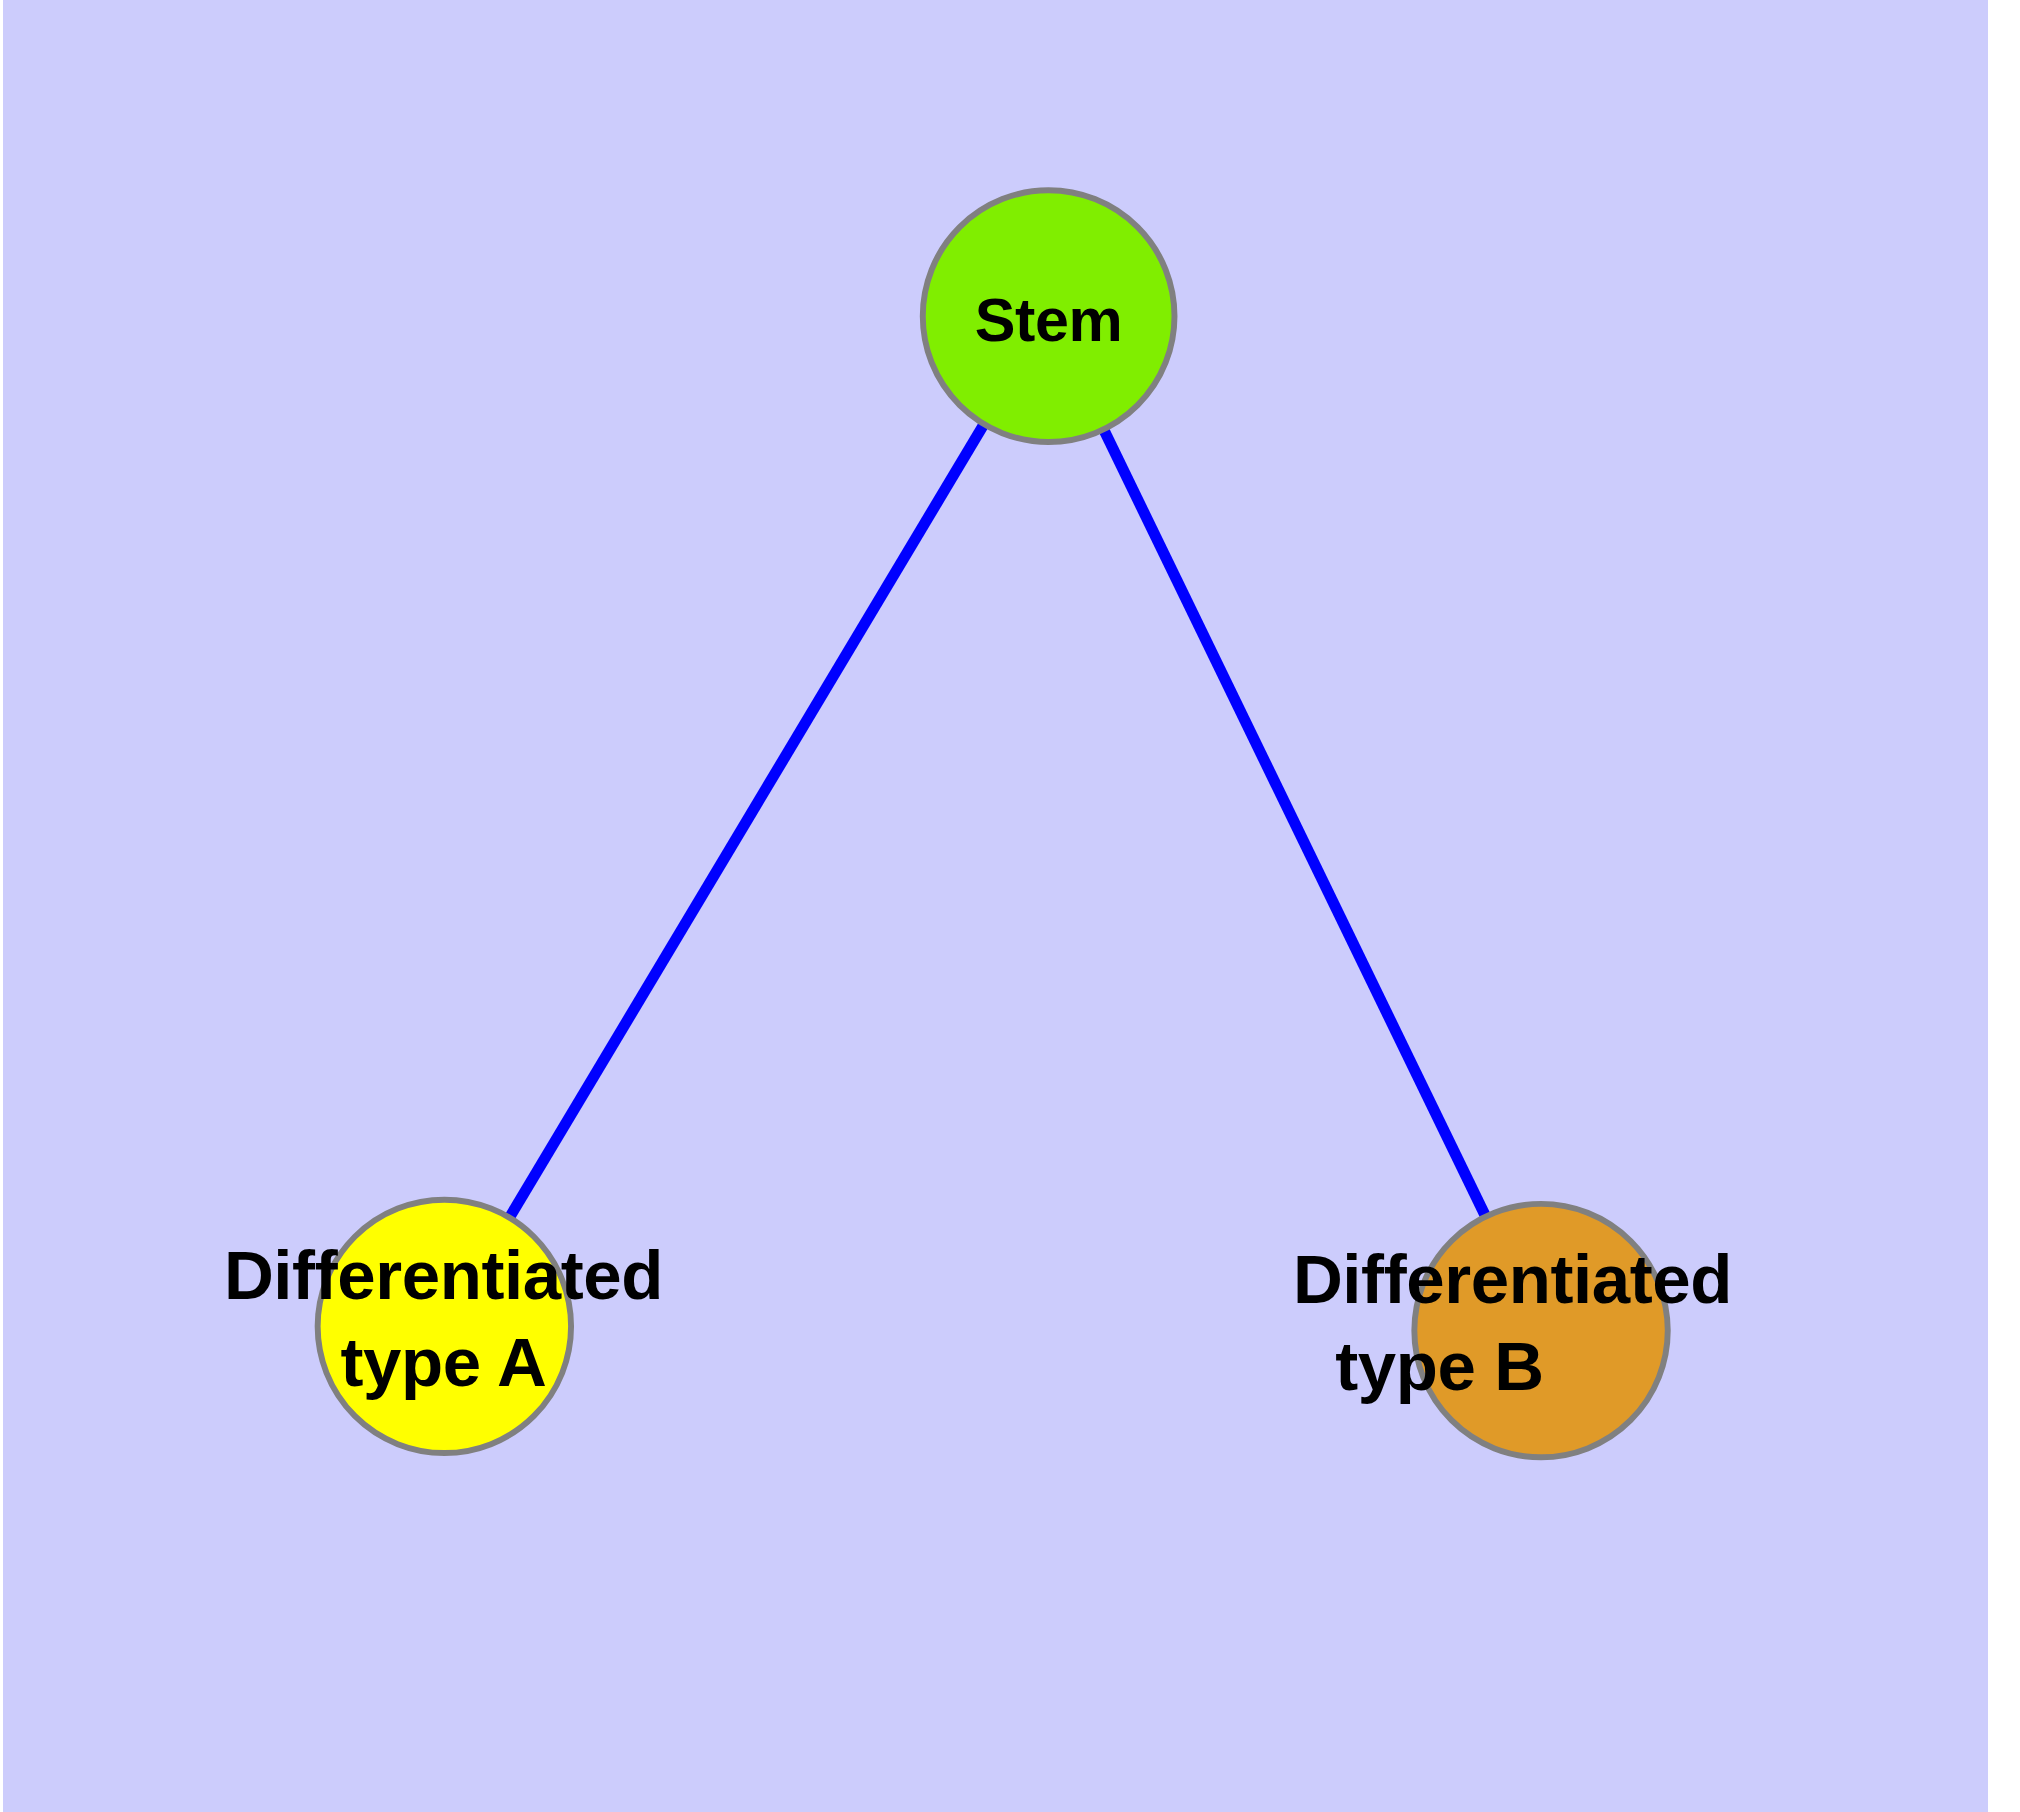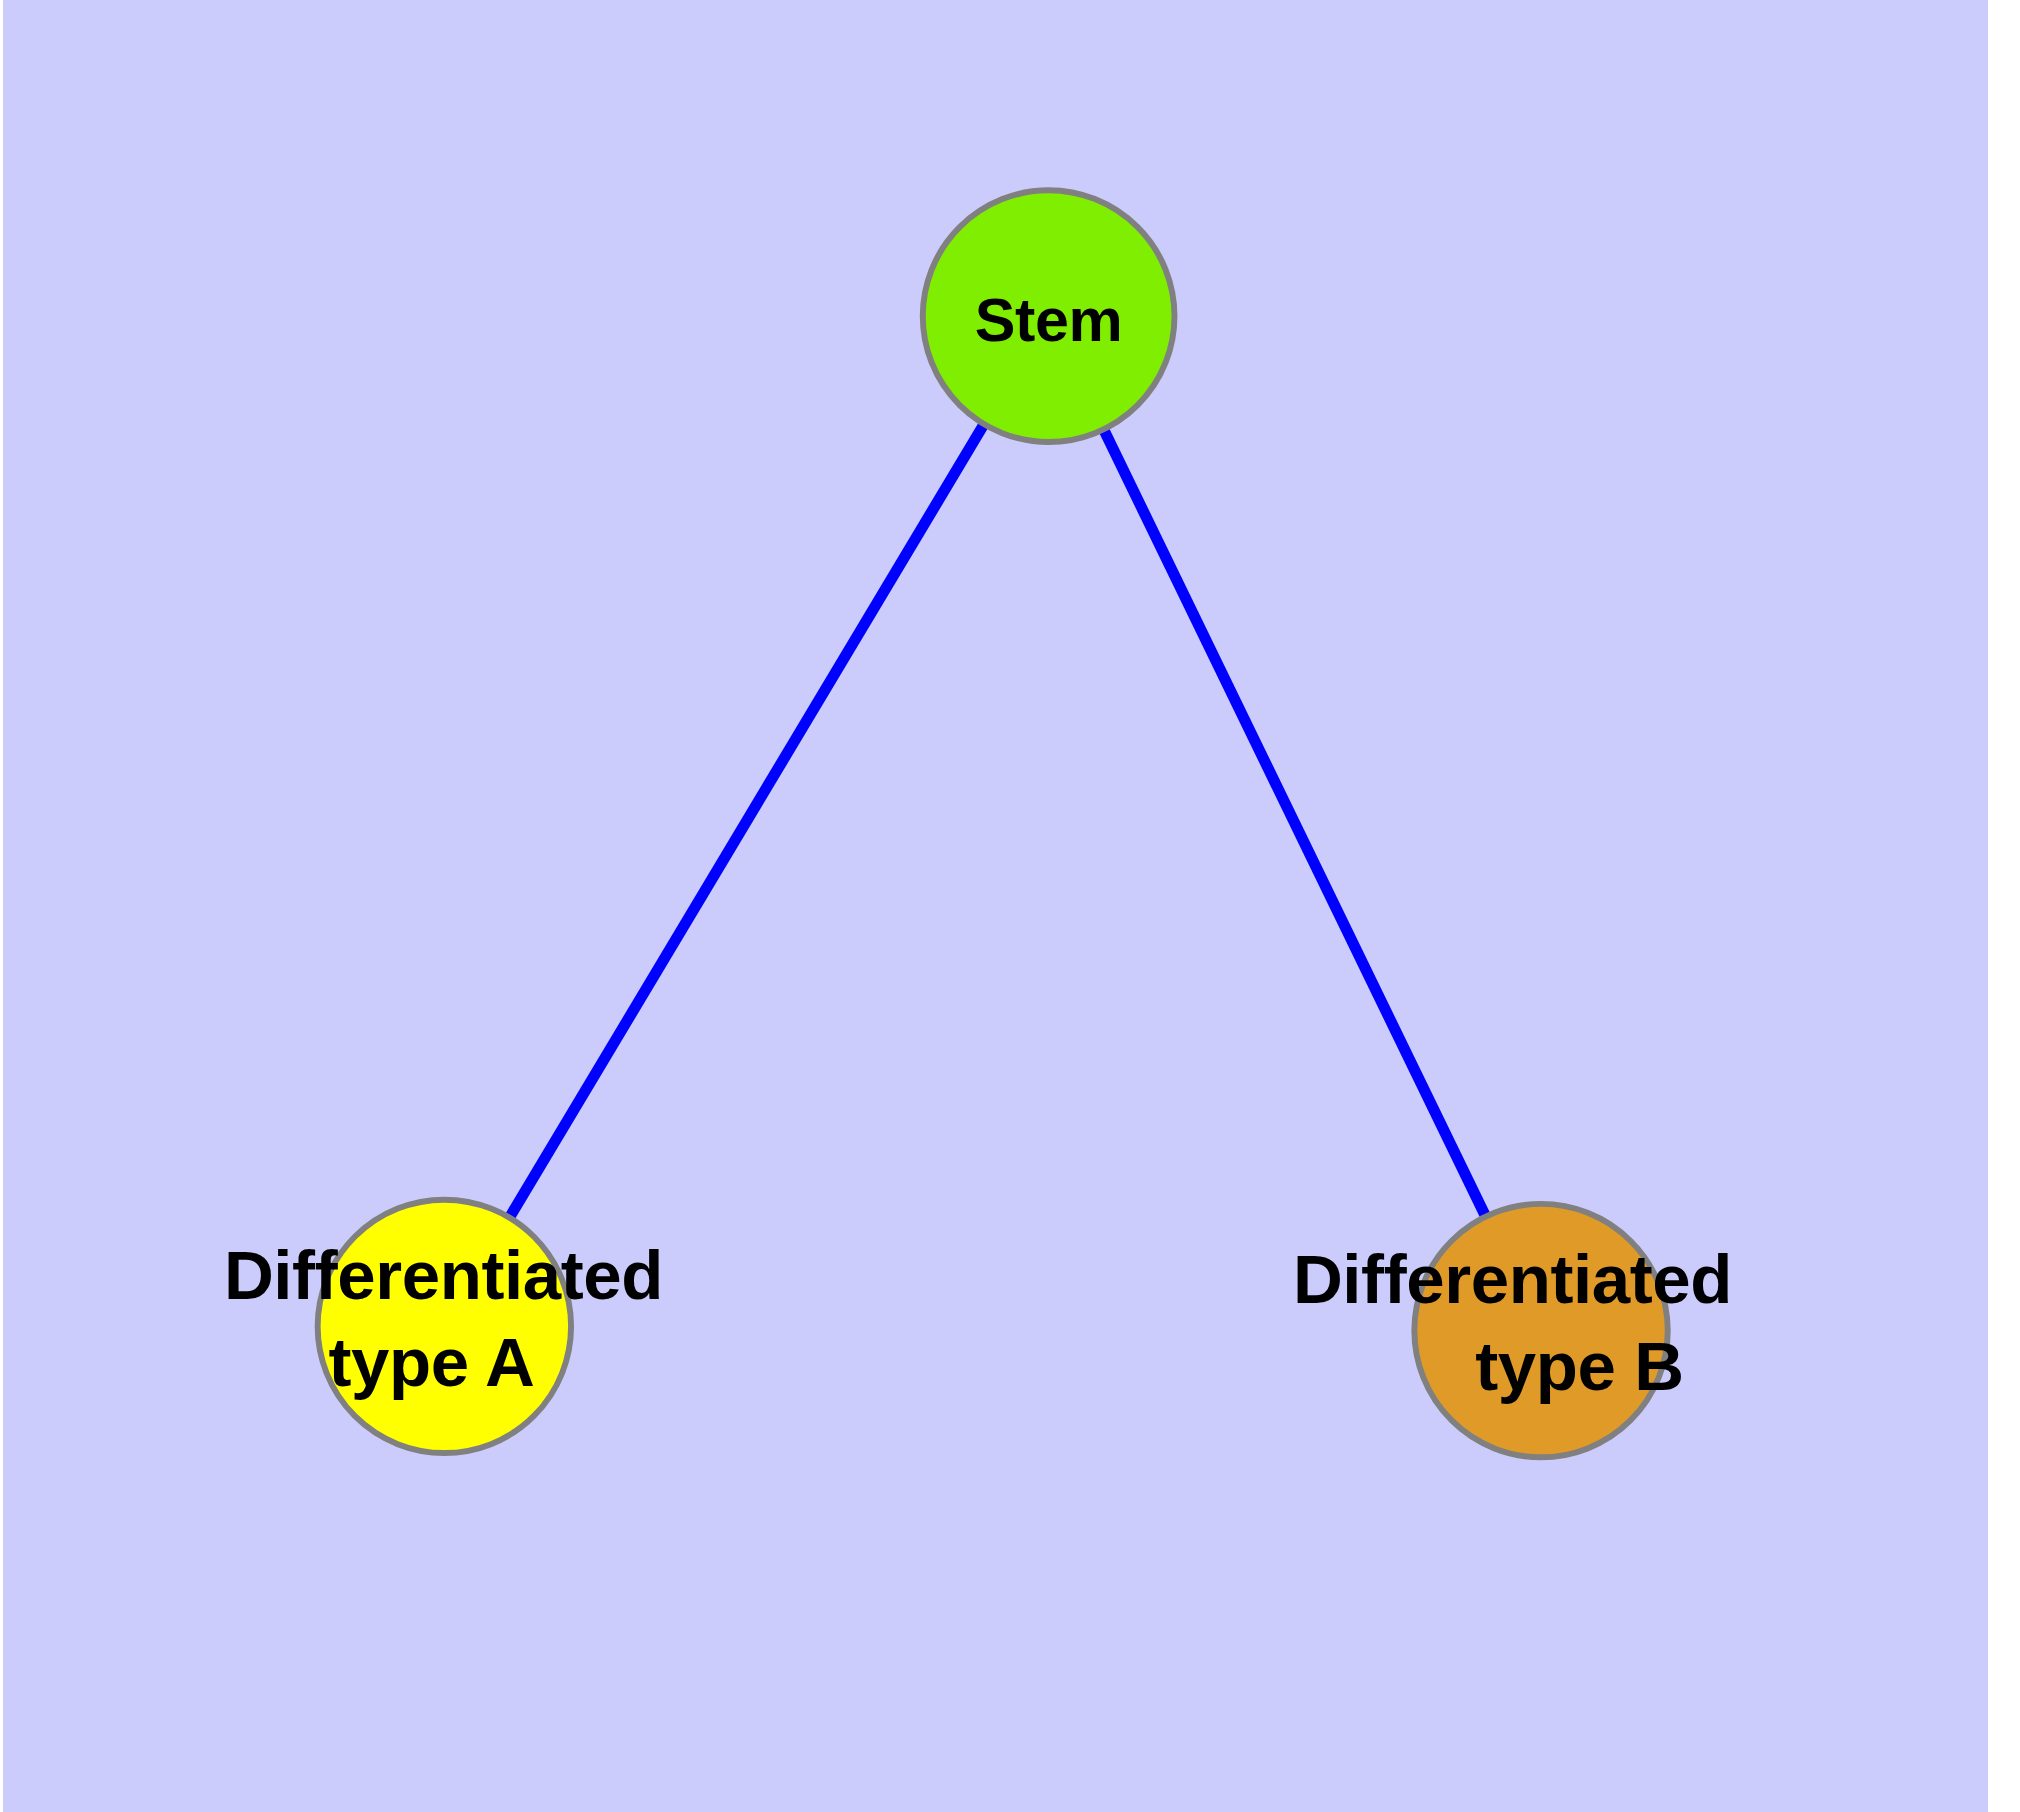--- a/index.html
+++ b/index.html
@@ -68,18 +68,18 @@
     <g>
       <circle id="node-diff-a" cx="524" cy="1565" r="149.5" fill="#ffff00" stroke="#808080" stroke-width="7"></circle>
       <circle id="node-diff-b" cx="1818" cy="1570" r="149.5" fill="#e09a28" stroke="#808080" stroke-width="7"></circle>
       <circle id="node-stem" cx="1237" cy="373" r="148.5" fill="#80ee00" stroke="#808080" stroke-width="7"></circle>
     </g>
   </svg>
 
   <div class="node-label label-root" style="left:794px; top:286px; width:509px;">Stem</div>
 
   <div class="node-label label-leaf" style="left:164px; top:1237px; width:559px;">Differentiated</div>
-  <div class="node-label label-leaf" style="left:152px; top:1324px; width:559px;">type A</div>
+  <div class="node-label label-leaf" style="left:164px; top:1324px; width:559px;">type A</div>
 
   <div class="node-label label-leaf" style="left:1233px; top:1241px; width:559px;">Differentiated</div>
-  <div class="node-label label-leaf" style="left:1300px; top:1328px; width:559px;">type B</div>
+  <div class="node-label label-leaf" style="left:1160px; top:1328px; width:559px;">type B</div>
 </div>
 
 
 </body></html>

